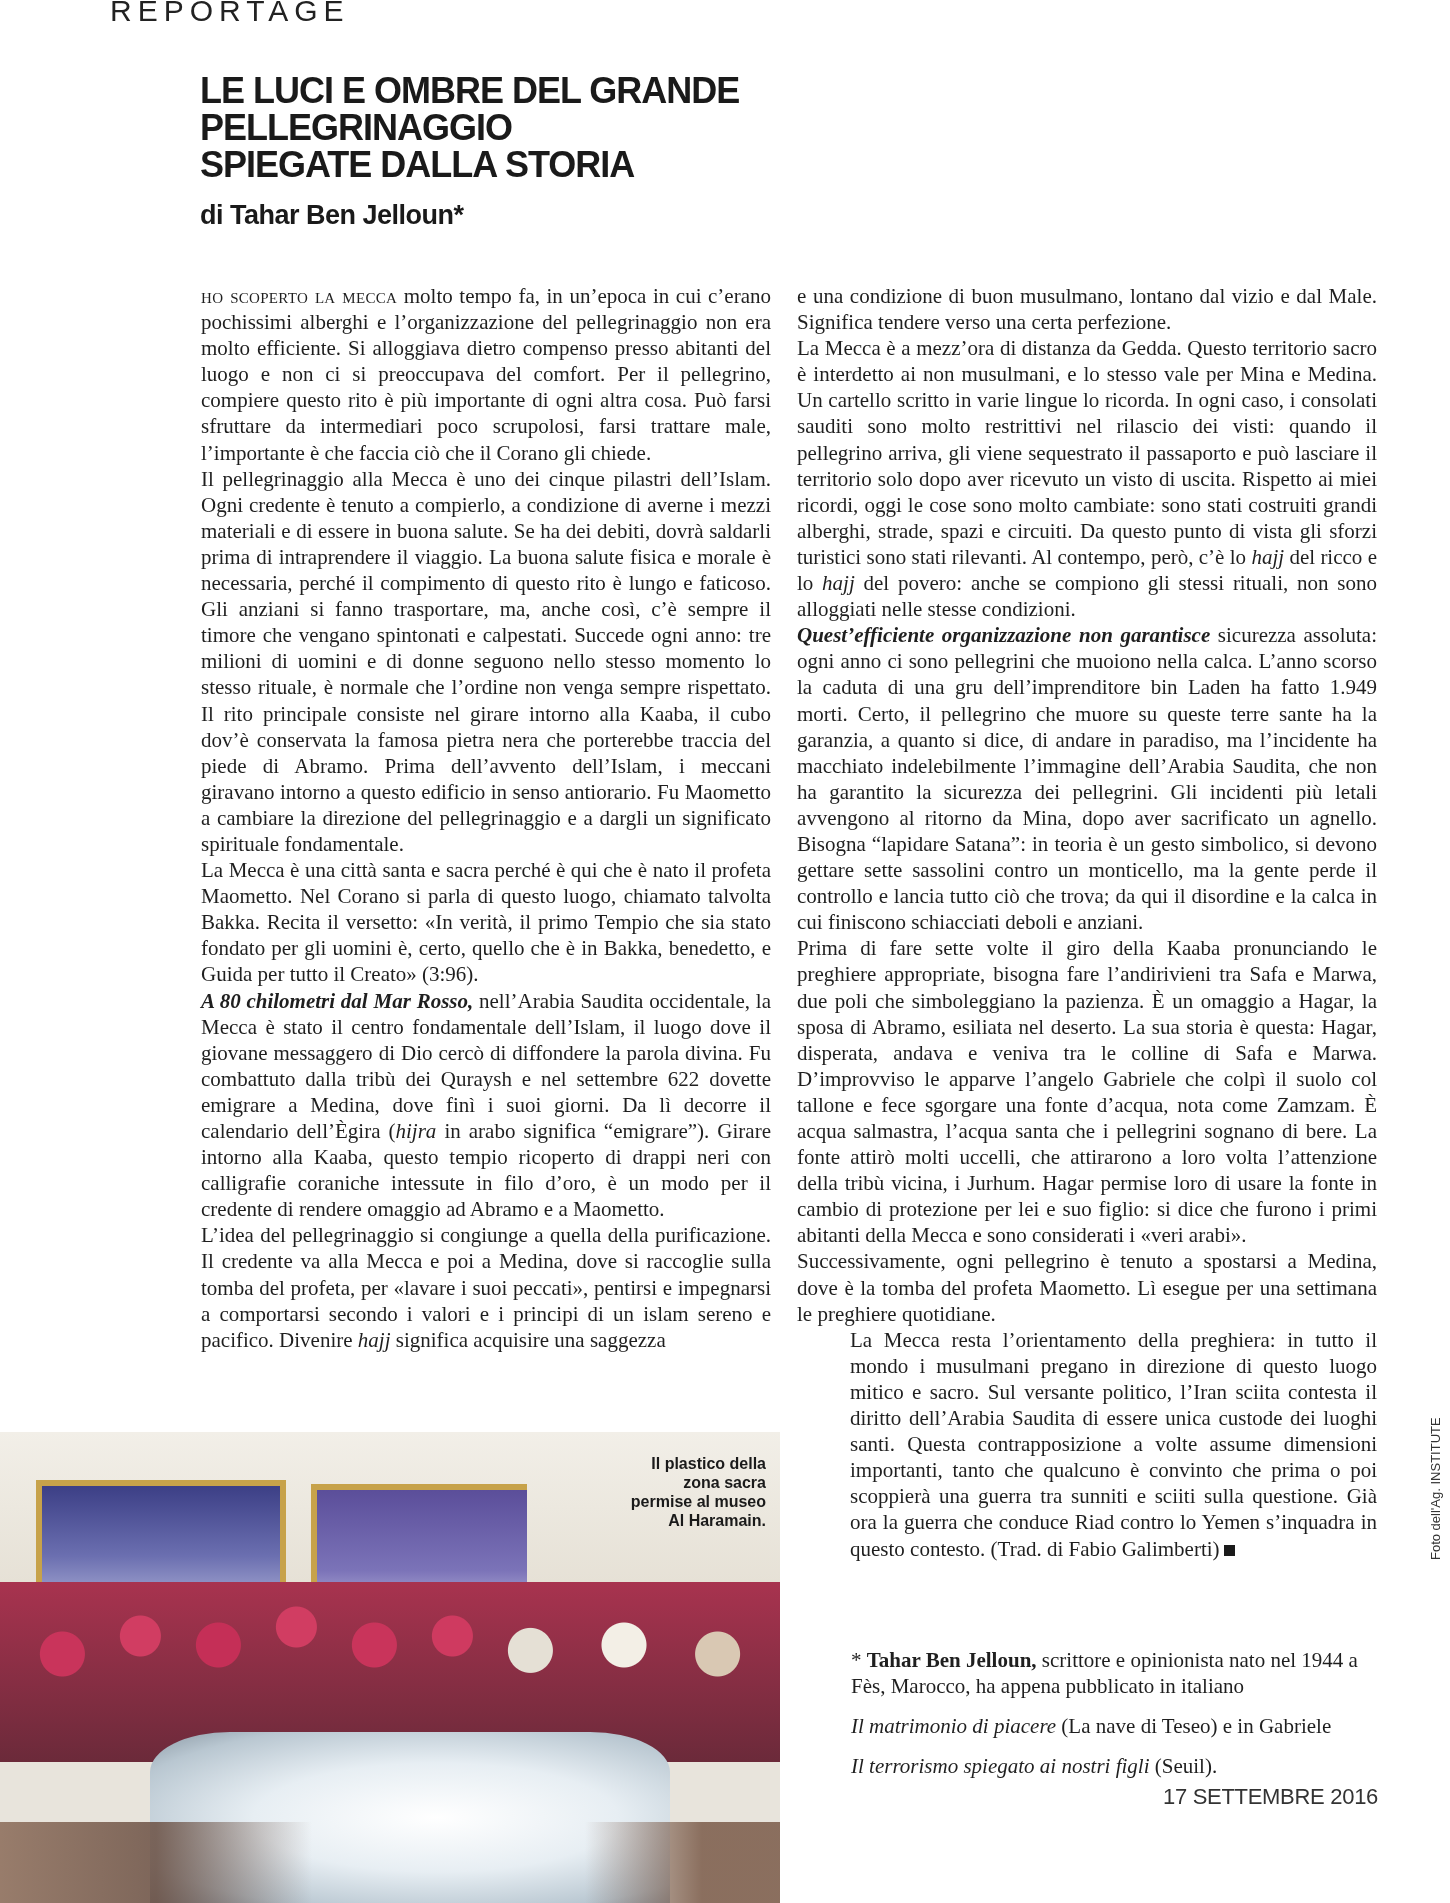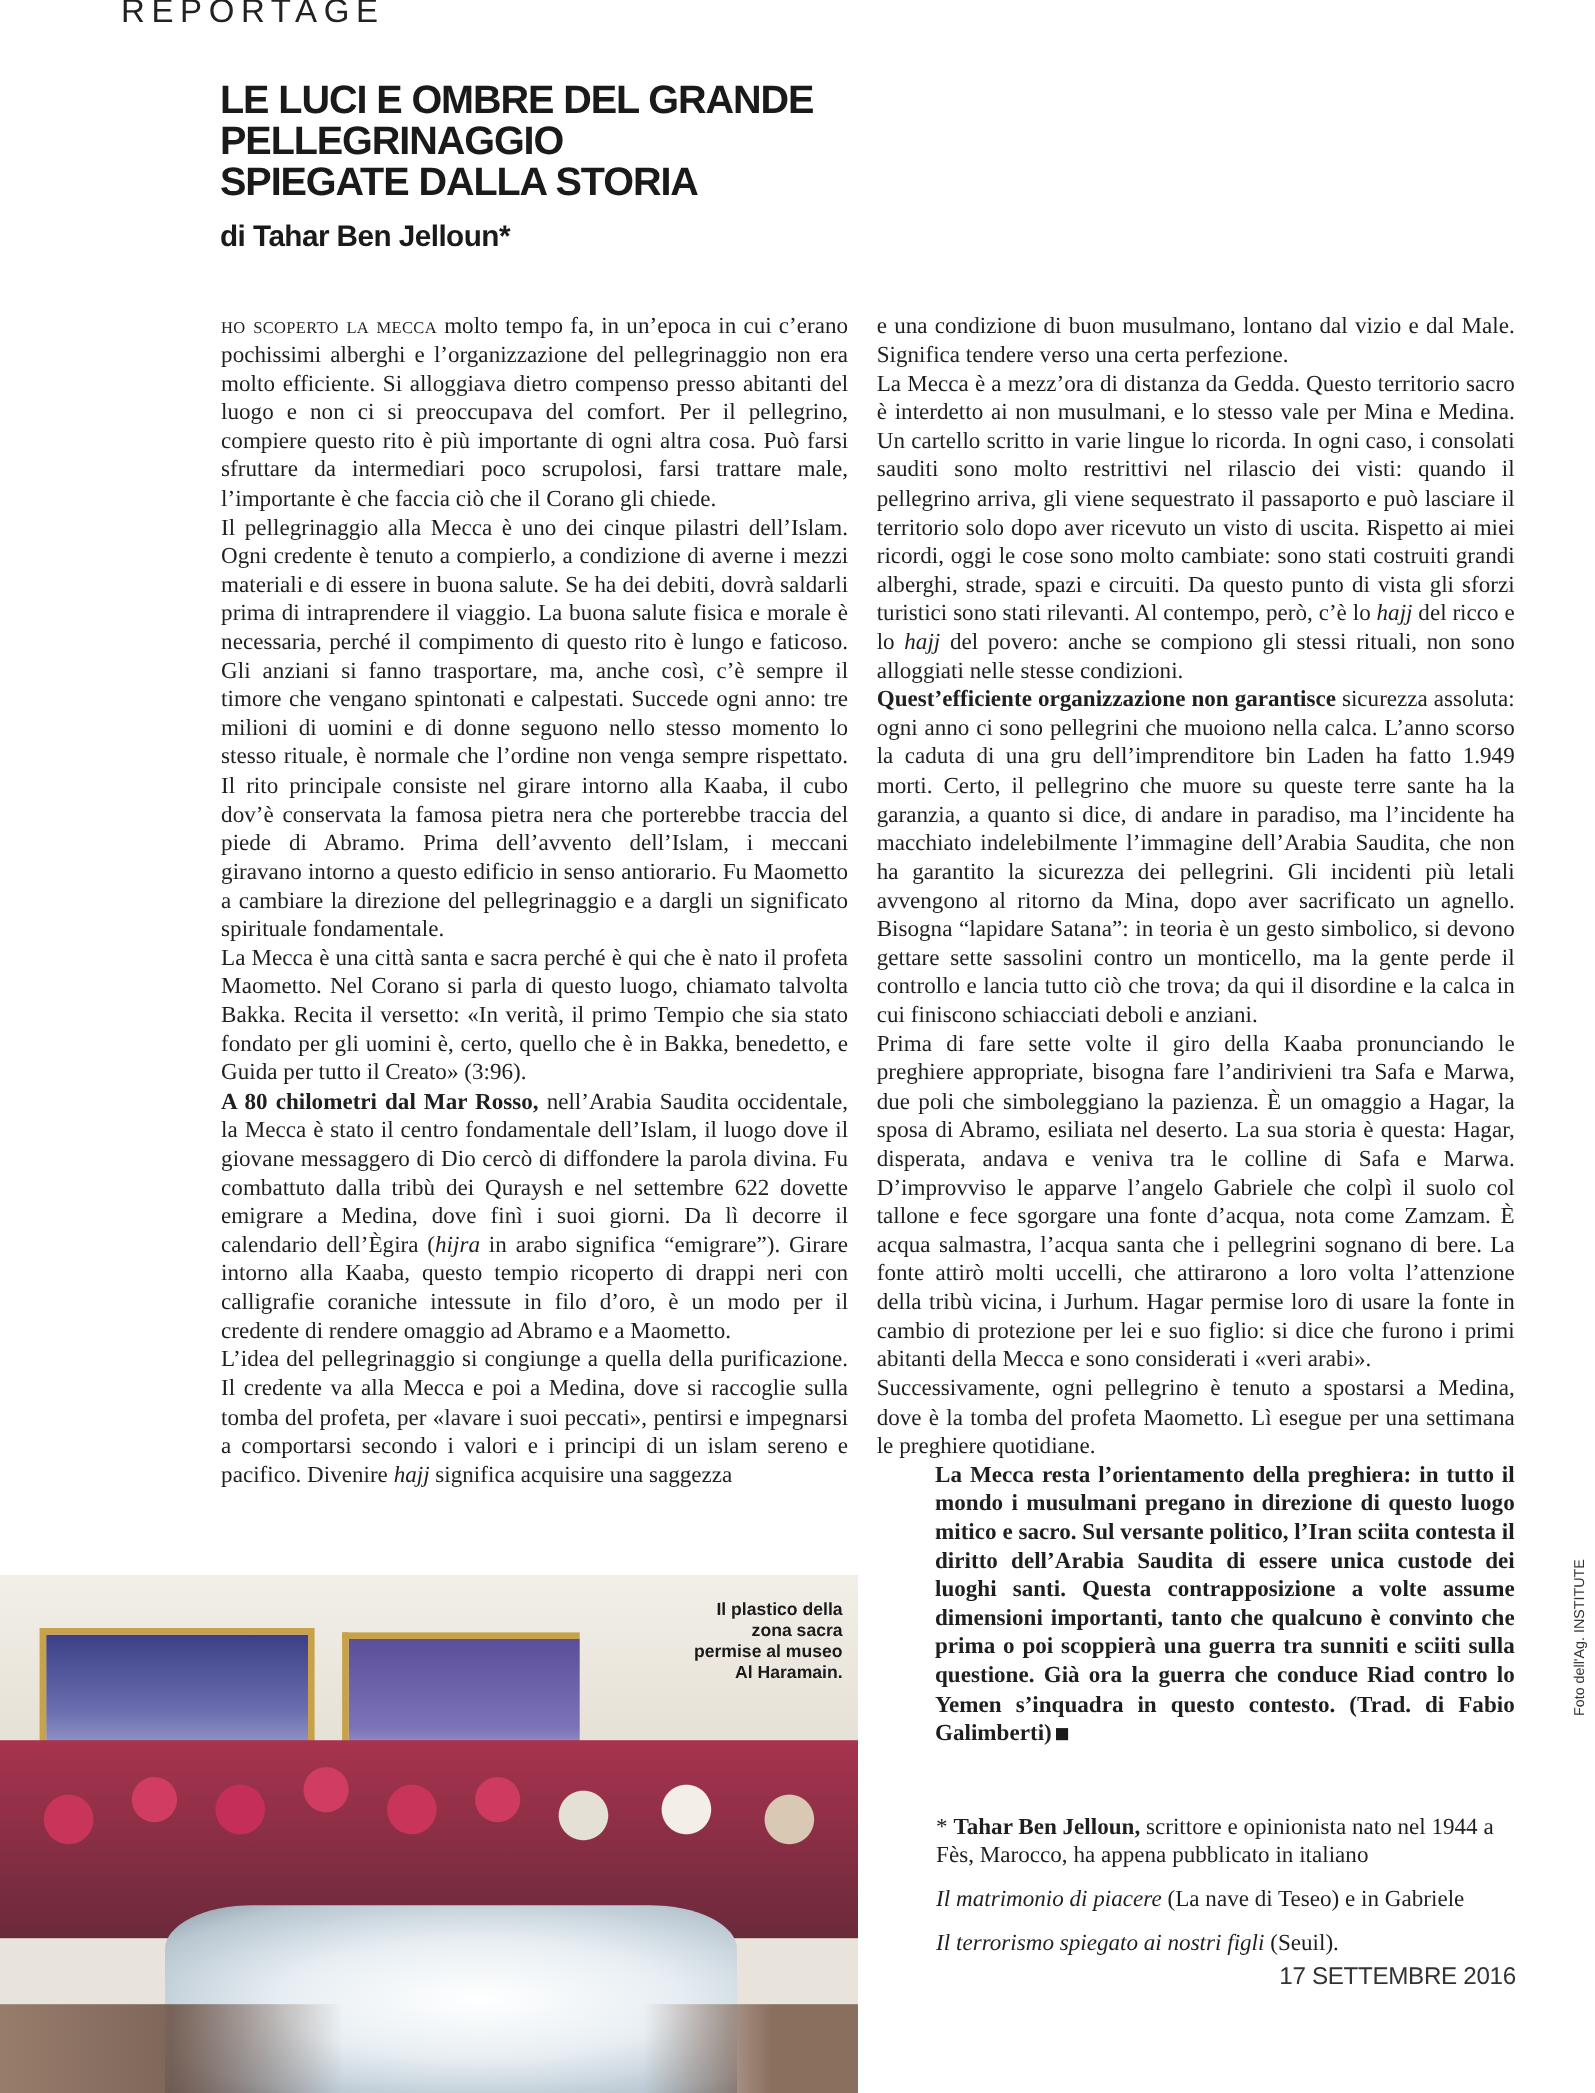--- a/index.html
+++ b/index.html
@@ -5,22 +5,22 @@
   html, body { margin:0; padding:0; background:#ffffff; }
   body { width:1450px; height:1903px; position:relative; overflow:hidden; color:#1a1a1a; }
   .section-label { position:absolute; left:110px; top:-6px; font-family:"Liberation Sans", sans-serif; font-size:30px; letter-spacing:6px; color:#222; font-weight:normal; }
   .headline { position:absolute; left:200px; top:72px; width:640px; font-family:"Liberation Sans", sans-serif; font-weight:bold; font-size:36px; line-height:37px; letter-spacing:-1px; color:#1a1a1a; }
   .byline { position:absolute; left:200px; top:200px; font-family:"Liberation Sans", sans-serif; font-weight:bold; font-size:27px; letter-spacing:-0.5px; color:#1a1a1a; }
   .col { position:absolute; font-family:"Liberation Serif", serif; font-size:21px; line-height:26.1px; color:#1f1f1f; text-align:justify; }
   .col p { margin:0; }
   .col-left { left:201px; top:283px; width:570px; }
   .col-right { left:797px; top:283px; width:580px; }
   .smallcaps { font-variant:small-caps; text-transform:lowercase; letter-spacing:0.3px; }
-  .indent-block { padding-left:53px;font-weight:bold; }
-  .lead-bold { font-weight:bold; }
+  .indent-block { padding-left:53px; }
+  .lead-bold { font-weight:bold;font-style:italic; }
   .footnote { position:absolute; left:837px; top:1633px; width:540px; font-family:"Liberation Serif", serif; font-size:21px; line-height:26px; color:#1f1f1f; }
   .footnote p { margin:14px; }
   .date { position:absolute; left:1163px; top:1784px; font-family:Liberation Sans, sans-serif; font-size:22px; color:#333; letter-spacing:-0.3px; }
   .credit { position:absolute; left:1428px; top:1560px; transform:rotate(-90deg); transform-origin:left top; font-family:"Liberation Sans", sans-serif; font-size:13px; color:#333; white-space:nowrap; }
   .photo { position:absolute; left:0; top:1432px; width:780px; height:501px; overflow:hidden; background:#e8e4dc; }
   .photo .wall { position:absolute; left:0; top:0; width:100%; height:150px; background:linear-gradient(#f2efe8,#e6e1d6); }
   .photo .frame1 { position:absolute; left:36px; top:48px; width:238px; height:140px; border:6px solid #c7a24a; background:linear-gradient(180deg,#3c3f86 0%,#6b6fb0 50%,#c4c6e3 100%); }
   .photo .frame2 { position:absolute; left:311px; top:52px; width:210px; height:134px; border:6px solid #c7a24a; border-right:none; background:linear-gradient(180deg,#5b4e9a 0%,#7b73b8 60%,#cdcbe5 100%); }
   .photo .crowd { position:absolute; left:0; top:150px; width:100%; height:180px; background:
       radial-gradient(circle at 8% 40%, #c9345b 0 22px, transparent 23px),

